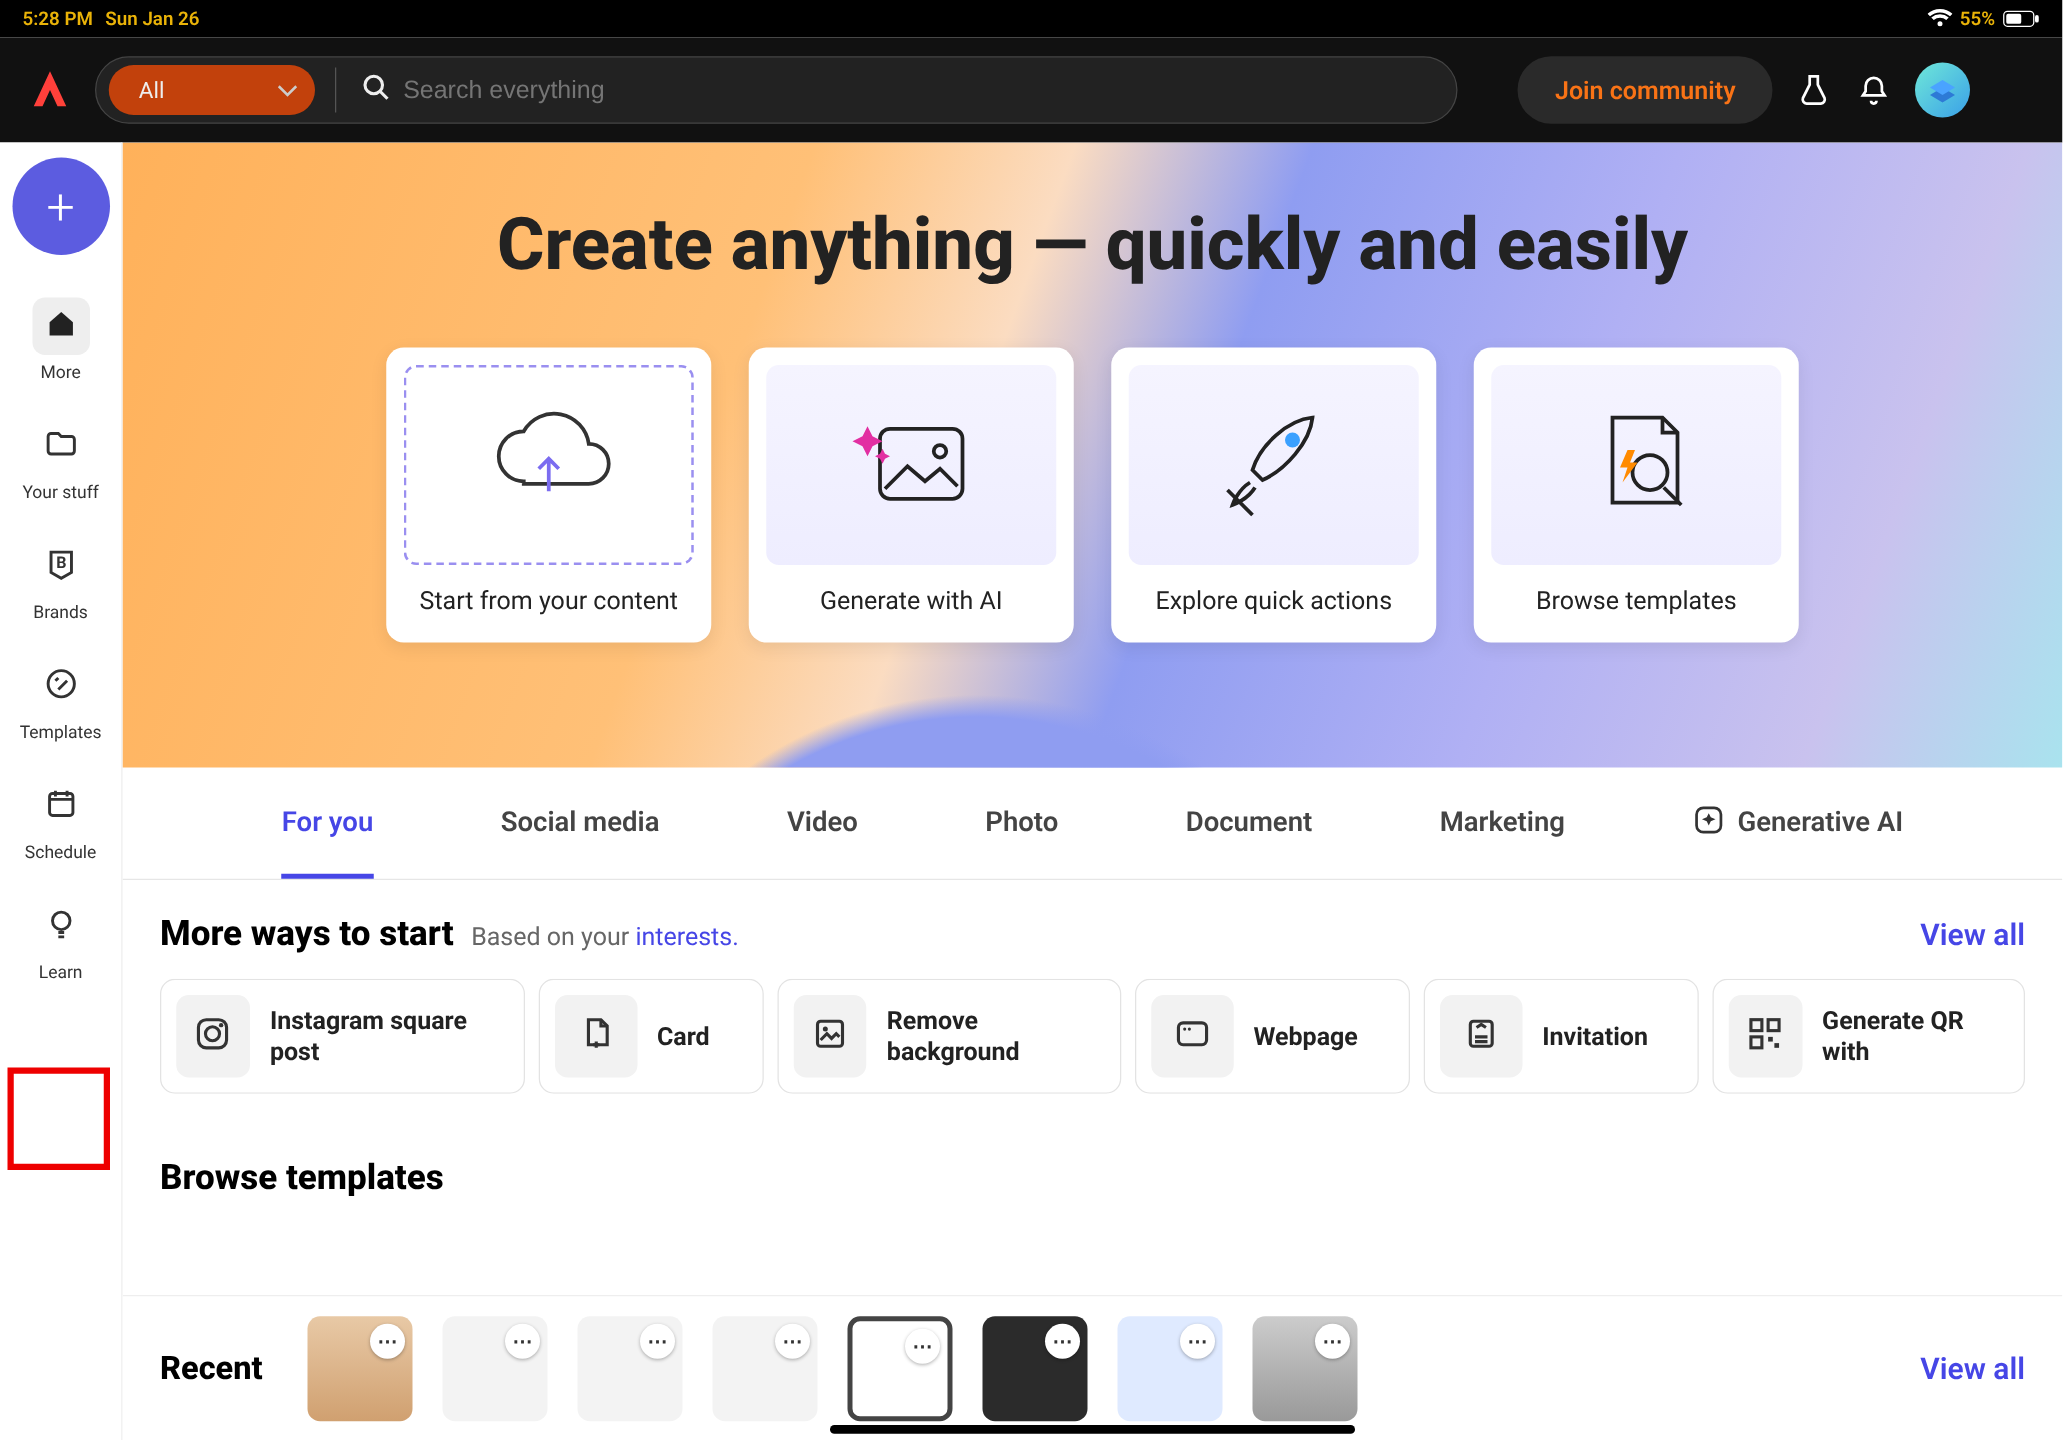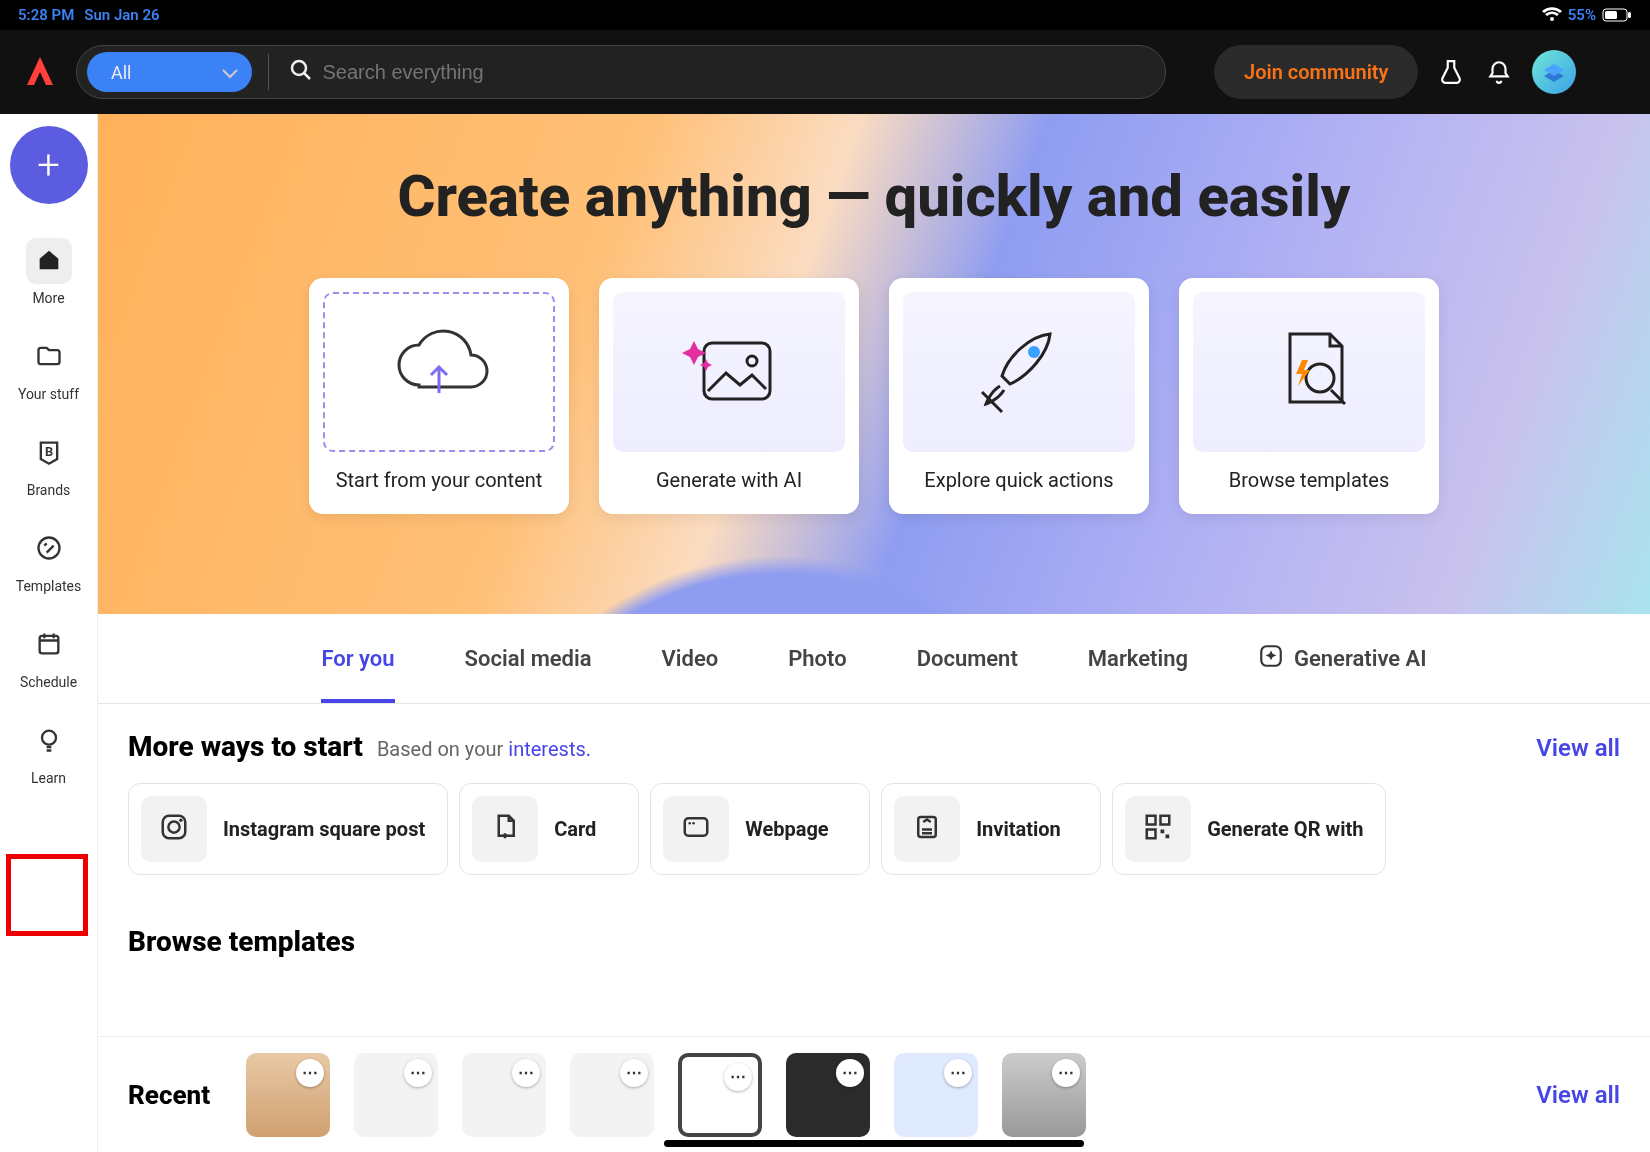--- a/index.html
+++ b/index.html
@@ -8,21 +8,21 @@
     background: #fff;
     width: 1650px;
     height: 1152px;
     overflow: hidden;
     position: relative;
   }
 
   
   .status-bar {
     background: #000;
-    color: #3b82f6;
+    color: #eab308;
     height: 30px;
     display: flex;
     align-items: center;
     padding: 0 18px;
     font-size: 15px;
     font-weight: 600;
   }
   .status-left { display: flex; gap: 10px; }
   .status-right { margin-left: auto; display: flex; align-items: center; gap: 6px; }
   .wifi-icon, .battery-icon { display:inline-flex; }
@@ -45,21 +45,21 @@
     display:flex;
     align-items:center;
     background: #222;
     border: 1px solid #444;
     border-radius: 40px;
     height: 54px;
     padding: 0 10px 0 4px;
     max-width: 1090px;
   }
   .filter-pill {
-    background: #3b82f6;
+    background: #c2410c;
     color: #eee;
     border-radius: 30px;
     height: 40px;
     padding: 0 14px 0 24px;
     display:flex;
     align-items:center;
     gap: 90px;
     font-size: 18px;
     margin: 0 6px;
   }
@@ -156,21 +156,21 @@
   .hero-card.upload .art {
     border: 2px dashed #9a8ff0;
     background:#fff;
   }
   .hero-card .hc-label {
     font-size: 20px; font-weight:400; color:#222; text-align:center;
   }
 
   
   .tabs {
-    display:flex; align-items:center; gap: 70px;
+    display:flex; align-items:center; gap: 102px;
     padding: 0 50px; height: 90px;
     border-bottom: 1px solid #e6e6e6;
     font-size: 22px; font-weight:600; color:#444;
     justify-content: center;
   }
   .tab { display:flex; align-items:center; gap:10px; cursor:pointer; height:100%; }
   .tab.active { color:#4646e6; position:relative; }
   .tab.active::after{
     content:""; position:absolute; bottom:0; left:0; right:0; height:4px; background:#4646e6;
   }
@@ -505,20 +505,30 @@
         <div class="chip" style="min-width:180px">
           <div class="mini-icon">
               <span><svg width="30" height="30" viewBox="0 0 24 24">
                   <path d="M7 3h8l4 4v12H7z" stroke="#333" stroke-width="2" fill="none"></path>
                   <path d="M15 3v4h4" stroke="#333" stroke-width="2" fill="none"></path>
                   <path d="M12 17v4M10 19h4" stroke="#333" stroke-width="2"></path>
                 </svg></span>
             </div>
           <span class="chip-label">Card</span>
         </div>
+        <div class="chip">
+          <div class="mini-icon">
+              <span><svg width="30" height="30" viewBox="0 0 24 24">
+                  <rect x="4" y="4" width="16" height="16" rx="2" stroke="#333" stroke-width="2" fill="none"></rect>
+                  <path d="M6 16l4-4 3 3 3-3 2 2" stroke="#333" stroke-width="2" fill="none"></path>
+                  <circle cx="9" cy="9" r="1.6" fill="#333"></circle>
+                </svg></span>
+            </div>
+          <span class="chip-label">Remove background</span>
+        </div>
         <div class="chip" style="min-width:220px">
           <div class="mini-icon">
               <span><svg width="30" height="30" viewBox="0 0 24 24">
                   <rect x="3" y="5" width="18" height="14" rx="3" stroke="#333" stroke-width="2" fill="none"></rect>
                   <circle cx="7" cy="9" r="1" fill="#333"></circle>
                   <circle cx="10" cy="9" r="1" fill="#333"></circle>
                 </svg></span>
             </div>
           <span class="chip-label">Webpage</span>
         </div>

